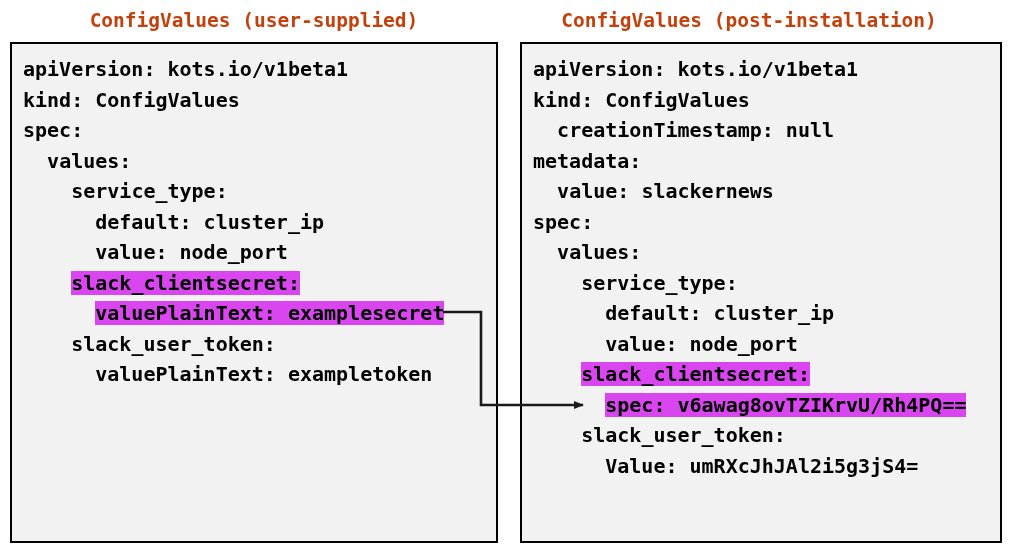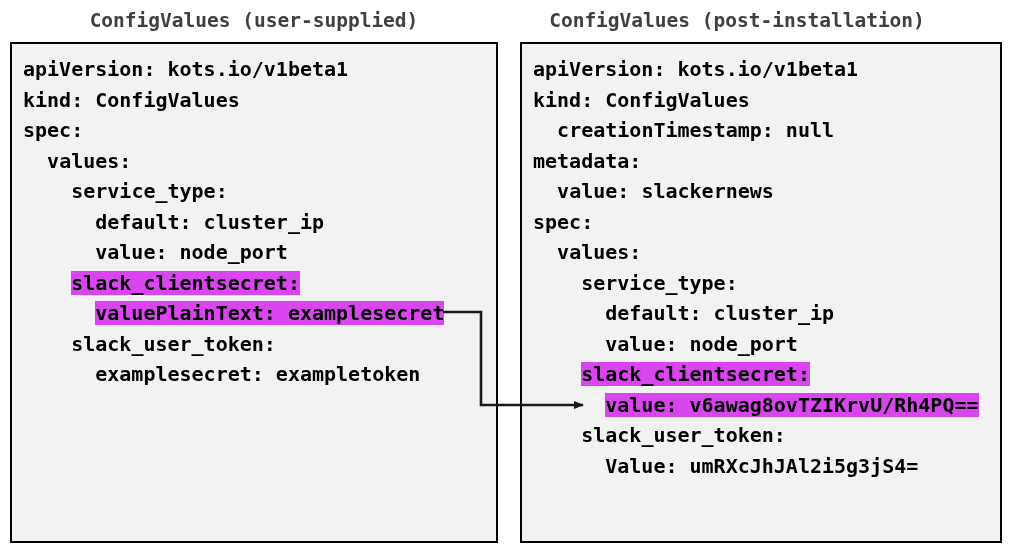--- a/index.html
+++ b/index.html
@@ -24,26 +24,26 @@
   
   .panel-title {
     position: absolute;
     top: 8px;
     height: 26px;
     line-height: 26px;
     text-align: center;
     font-family: "DejaVu Sans Mono", "Liberation Mono", monospace;
     font-size: 19.5px;
     font-weight: bold;
-    color: #404040;
+    color: #c2410c;
     letter-spacing: 0px;
     white-space: nowrap;
   }
   #title-left  { left: 10px;  width: 488px; }
-  #title-right { left: 496px; width: 482px; }
+  #title-right { left: 508px; width: 482px; }
 
   
   .code-panel {
     position: absolute;
     top: 42px;
     height: 501px;
     box-sizing: border-box;
     background: #f2f2f2;
     border: 2px solid #000000;
     overflow: hidden;
@@ -101,40 +101,40 @@
         <div class="code-line"><span class="seg">apiVersion: kots.io/v1beta1</span></div>
         <div class="code-line"><span class="seg">kind: ConfigValues</span></div>
         <div class="code-line"><span class="seg">spec:</span></div>
         <div class="code-line"><span class="seg">  </span><span class="seg">values:</span></div>
         <div class="code-line"><span class="seg">    </span><span class="seg">service_type:</span></div>
         <div class="code-line"><span class="seg">      </span><span class="seg">default: cluster_ip</span></div>
         <div class="code-line"><span class="seg">      </span><span class="seg">value: node_port</span></div>
         <div class="code-line"><span class="seg">    </span><span class="seg hl">slack_clientsecret:</span></div>
         <div class="code-line"><span class="seg">      </span><span class="seg hl">valuePlainText: examplesecret</span></div>
         <div class="code-line"><span class="seg">    </span><span class="seg">slack_user_token:</span></div>
-        <div class="code-line"><span class="seg">      </span><span class="seg">examplesecret: exampletoken</span></div>
+        <div class="code-line"><span class="seg">      </span><span class="seg">valuePlainText: exampletoken</span></div>
       </div>
   </div>
 
   <div class="panel-title" id="title-right">ConfigValues (post-installation)</div>
 
   <div class="code-panel" id="panel-right">
     <div class="code-block" id="code-right">
         <div class="code-line"><span class="seg">apiVersion: kots.io/v1beta1</span></div>
         <div class="code-line"><span class="seg">kind: ConfigValues</span></div>
         <div class="code-line"><span class="seg">  </span><span class="seg">creationTimestamp: null</span></div>
         <div class="code-line"><span class="seg">metadata:</span></div>
         <div class="code-line"><span class="seg">  </span><span class="seg">value: slackernews</span></div>
         <div class="code-line"><span class="seg">spec:</span></div>
         <div class="code-line"><span class="seg">  </span><span class="seg">values:</span></div>
         <div class="code-line"><span class="seg">    </span><span class="seg">service_type:</span></div>
         <div class="code-line"><span class="seg">      </span><span class="seg">default: cluster_ip</span></div>
         <div class="code-line"><span class="seg">      </span><span class="seg">value: node_port</span></div>
         <div class="code-line"><span class="seg">    </span><span class="seg hl">slack_clientsecret:</span></div>
-        <div class="code-line"><span class="seg">      </span><span class="seg hl">value: v6awag8ovTZIKrvU/Rh4PQ==</span></div>
+        <div class="code-line"><span class="seg">      </span><span class="seg hl">spec: v6awag8ovTZIKrvU/Rh4PQ==</span></div>
         <div class="code-line"><span class="seg">    </span><span class="seg">slack_user_token:</span></div>
         <div class="code-line"><span class="seg">      </span><span class="seg">Value: umRXcJhJAl2i5g3jS4=</span></div>
       </div>
   </div>
 
   <svg class="connector" viewBox="0 0 1019 559">
     <defs>
       <marker id="arrowhead" markerWidth="10" markerHeight="8" refX="9" refY="4" orient="auto" markerUnits="userSpaceOnUse">
         <path d="M0,0 L10,4 L0,8 Z" fill="#1a1a1a"></path>
       </marker>

